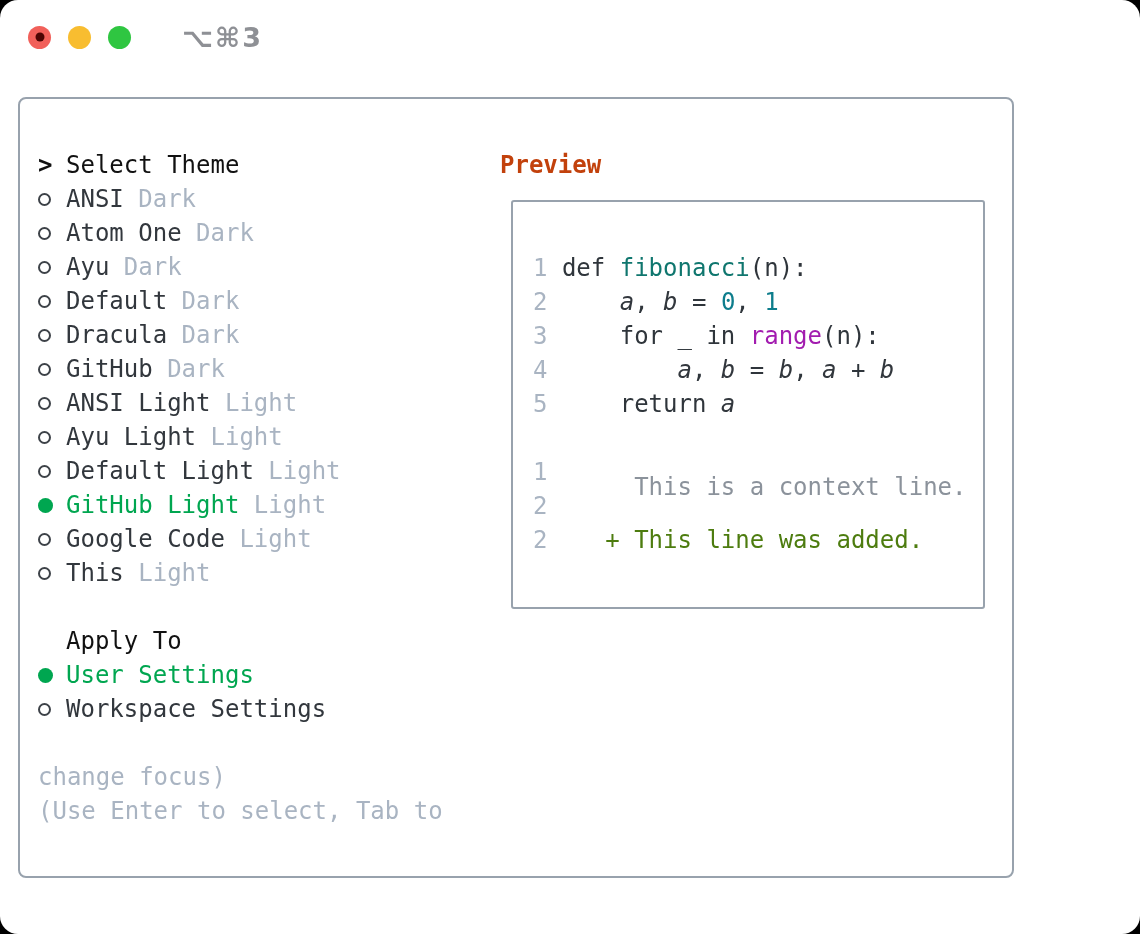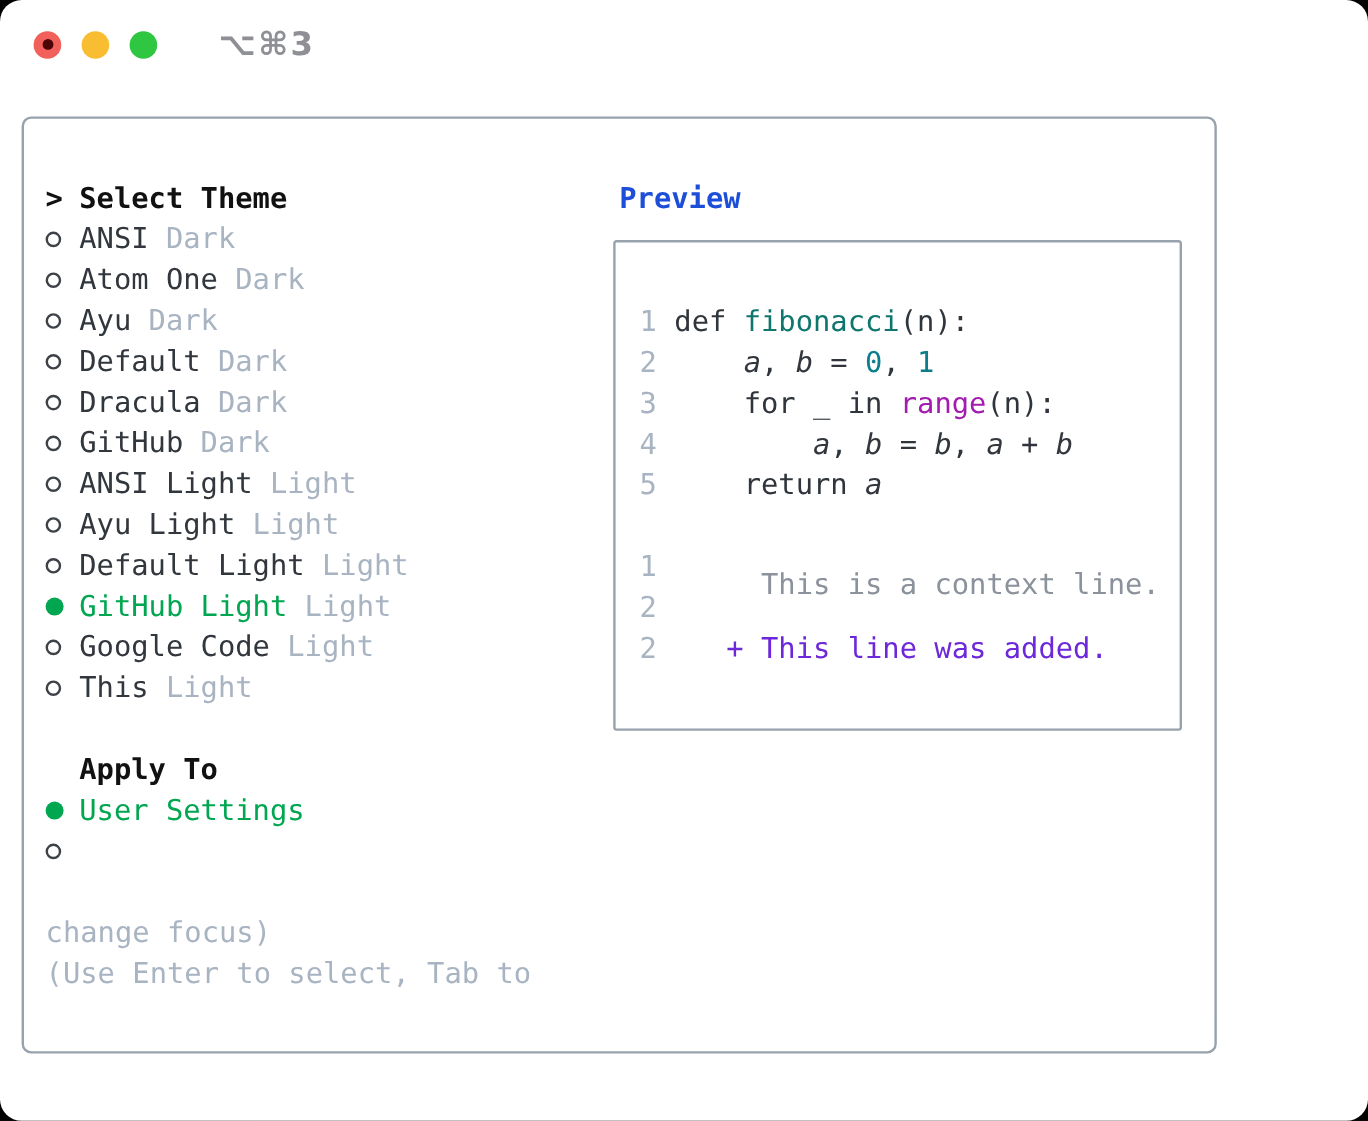--- a/index.html
+++ b/index.html
@@ -23,42 +23,42 @@
   .panel { position:absolute; left:18px; top:97px; width:996px; height:781px;
     border:2px solid #98a2ad; border-radius:8px; }
   
   .left-col { position:absolute; left:18px; top:49px; }
   .row { height:34px; display:flex; align-items:center; font-size:24px;
     white-space:pre; color:#32373d; }
   .marker { width:28px; display:flex; align-items:center; flex:none; }
   .ring { width:13px; height:13px; border:2px solid #3d4248; border-radius:50%; }
   .dot-sel { width:15px; height:15px; background:#00a650; border-radius:50%; }
   .caret { font-weight:bold; color:#111111; }
-  .hdr { font-weight:bold; color:#111111; }
+  .hdr { font-weight:normal; color:#111111; }
   .opt-tag { color:#a9b4c2; }
   .sel { color:#00a650; }
   .spacer { height:34px; }
   .hint-line { height:34px; display:flex; align-items:center;
     font-size:24px; color:#a9b4c2; white-space:pre; }
   
-  .preview-hdr { position:absolute; left:496px; top:49px; height:34px;
-    display:flex; align-items:center; font-size:24px; font-weight:bold; color:#1d4ed8; }
+  .preview-hdr { position:absolute; left:480px; top:49px; height:34px;
+    display:flex; align-items:center; font-size:24px; font-weight:bold; color:#c2410c; }
   .preview-box { position:absolute; left:491px; top:101px; width:474px; height:409px;
     border:2px solid #98a2ad; border-radius:3px; padding:49px 0 0 20px; overflow:hidden; }
   .code-line { height:34px; display:flex; align-items:center; font-size:24px; white-space:pre; }
   .tok-num  { color:#a9b4c2; }
   .tok-plain{ color:#2f353b; }
   .tok-kw   { color:#2f353b; }
   .tok-fn   { color:#0f766e; }
   .tok-id   { color:#32373d; font-style:italic; }
   .tok-lit  { color:#0d7d8c; }
   .tok-call { color:#a21caf; }
   .tok-ctx  { color:#8b929b;margin-top:30px; }
   .tok-del  { color:#c23429; }
-  .tok-add  { color:#6d28d9; }
+  .tok-add  { color:#4d7c0f; }
 </style>
 </head>
 <body>
 
 <div class="window">
 
   <div class="titlebar">
     <span class="tdot red">
         <span class="inner"></span>
       </span>
@@ -92,21 +92,21 @@
 
       <div class="spacer"></div>
 
       <div class="row">
         <span class="marker"></span>
         <span class="hdr">Apply To</span>
       </div>
 
       <div>
           <div class="row"><span class="marker"><span class="dot-sel"></span></span><span class="sel">User Settings</span></div>
-          <div class="row"><span class="marker"><span class="ring"></span></span></div>
+          <div class="row"><span class="marker"><span class="ring"></span></span><span>Workspace Settings</span></div>
         </div>
 
       <div class="spacer"></div>
 
       <div>
         <div class="hint-line">change focus)</div>
         <div class="hint-line">(Use Enter to select, Tab to</div>
       </div>
     </div>
 

